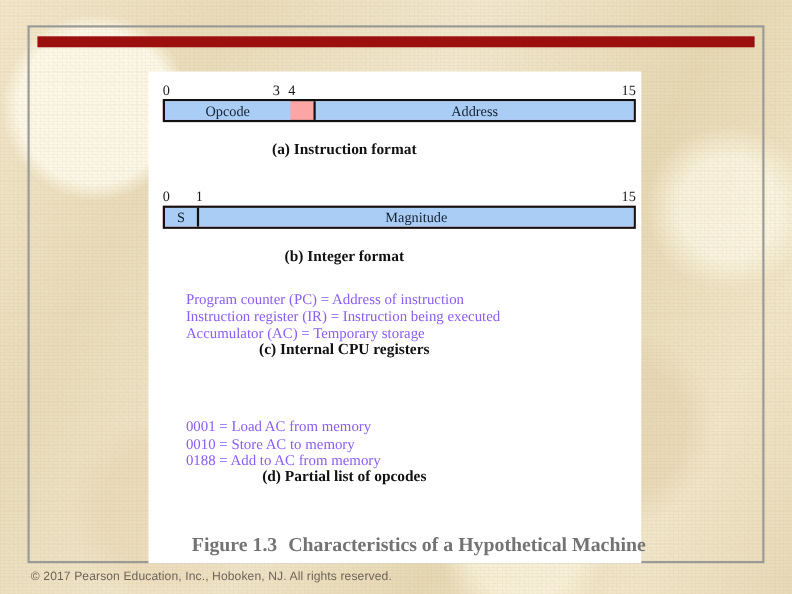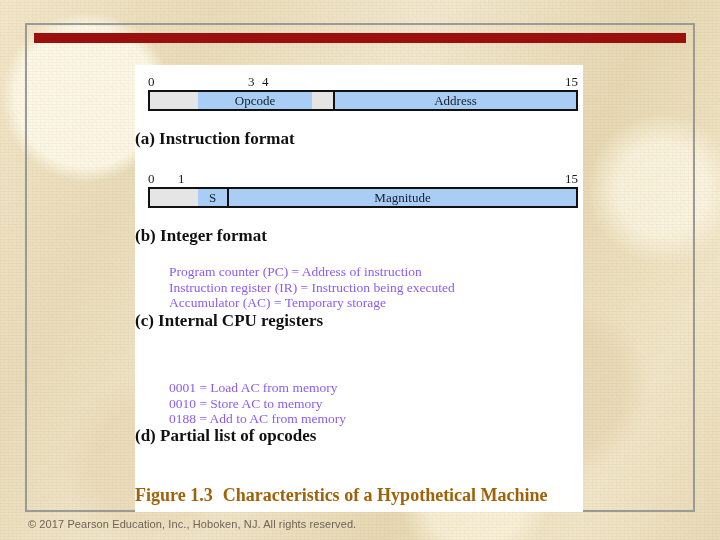--- a/index.html
+++ b/index.html
@@ -86,63 +86,62 @@
     color: #1a1a1a;
   }
   .ruler span { position: absolute; top: 0; white-space: nowrap; }
 
   .bitbar {
     position: relative;
     height: 21px;
     border: 2px solid #111111;
     box-sizing: border-box;
     display: flex;
-    background: #e5e5e5;
-    padding-left: 48px;
+    background: #fca5a5;
   }
   .cell {
     background: #a9cdf5;
     display: flex;
     align-items: center;
     justify-content: center;
     font-size: 13px;
     color: #13202e;
     box-sizing: border-box;
     height: 100%;
   }
   .cell + .cell { border-left: 2px solid #111111; }
 
   .caption {
     position: absolute;
     width: 356px;
-    text-align: left;
+    text-align: center;
     font-weight: bold;
-    font-size: 17px;
+    font-size: 14px;
     color: #111111;
   }
 
   
   .textlist {
     position: absolute;
     font-size: 13.5px;
     line-height: 15.5px;
     color: #8b5cf6;
     white-space: nowrap;
   }
   .textlist div { margin: 0; padding: 0; }
 
   
   #figure-title {
     position: absolute;
     left: 0;
     width: 452px;
-    text-align: left;
+    text-align: right;
     font-weight: bold;
     font-size: 18px;
-    color: #a16207;
+    color: #737373;
   }
   #figure-title .num { margin-right: 10px; }
 
   
   #footer {
     position: absolute;
     left: 28px;
     top: 518px;
     font-family: "Liberation Sans", sans-serif;
     font-size: 11px;

